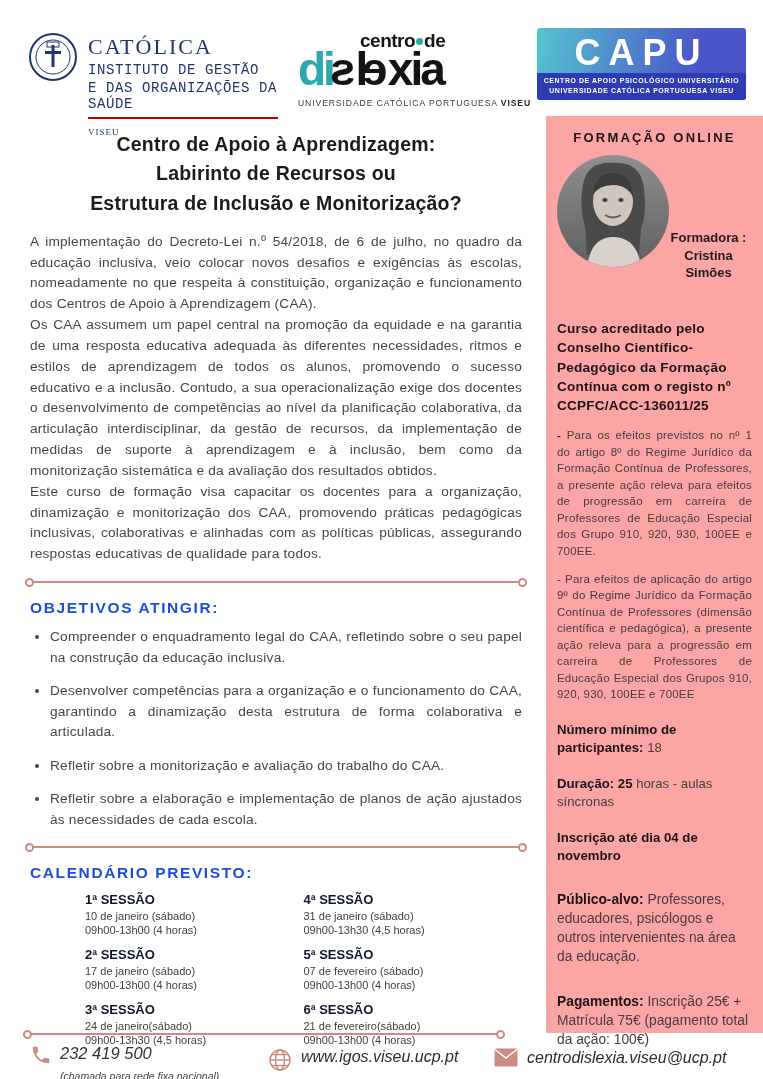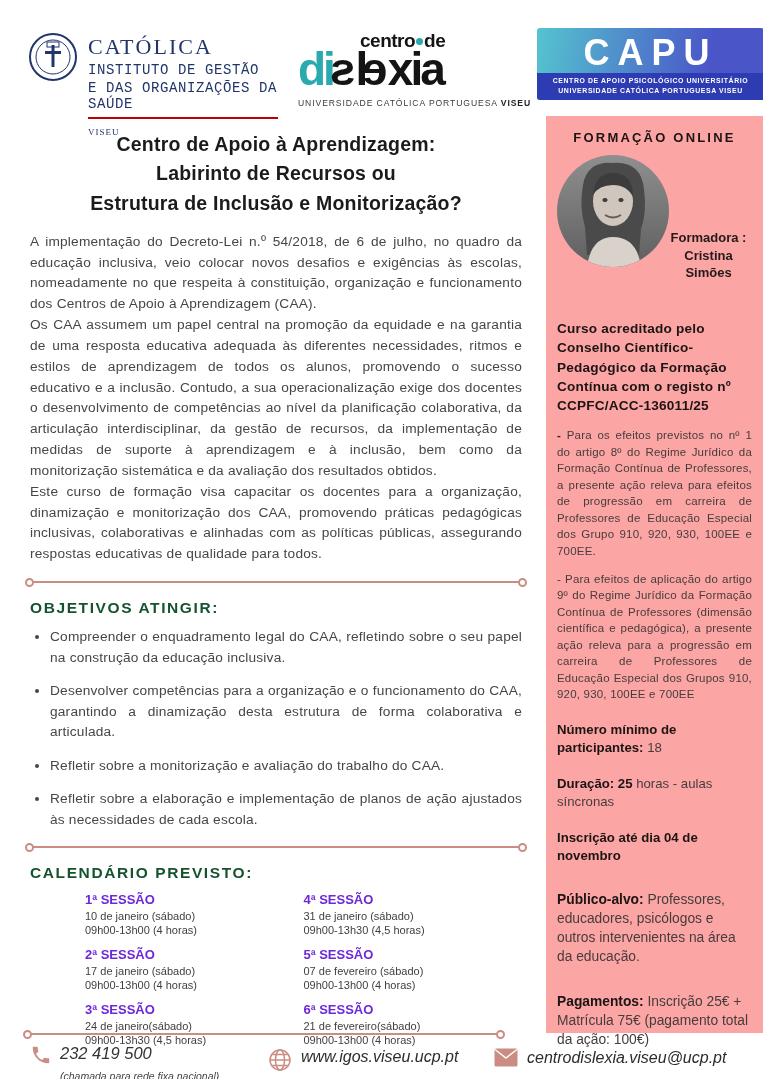--- a/index.html
+++ b/index.html
@@ -18,44 +18,44 @@
 
   .logo-dislexia { position:absolute; left:298px; top:28px; width:212px; height:80px; }
   .dx-top { position:absolute; top:2px; left:62px; font-size:19px; font-weight:800; color:#141414; letter-spacing:-.5px; display:flex; align-items:center; }
   .dx-dot { width:7px; height:7px; border-radius:50%; background:#2aa9ae; margin:0 1px; display:inline-block; }
   .dx-big { position:absolute; left:0; top:18px; font-size:46px; font-weight:800; letter-spacing:-3px; color:#141414; line-height:1; }
   .dx-big .teal { color:#2aa9ae; }
   .dx-big .flip { display:inline-block; transform:scaleX(-1); }
   .dx-sub { position:absolute; left:0; top:70px; width:100%; font-size:8.6px; letter-spacing:.9px; color:#3a3a3a; white-space:nowrap; }
   .dx-sub b { font-weight:700; color:#222; }
 
-  .logo-capu { position:absolute; left:537px; top:28px; width:227px; height:72px; border-radius:3px;
+  .logo-capu { position:absolute; left:537px; top:28px; width:209px; height:72px; border-radius:3px;
                background:linear-gradient(100deg,#55c4cf 0%,#4a55c8 75%); overflow:hidden; text-align:center; }
   .capu-acronym { color:#ffffff; font-size:36px; font-weight:700; letter-spacing:8px; padding-top:4px; }
   .capu-band { position:absolute; left:0; bottom:0; width:100%; background:#2e3cb3; padding:3px 0 4px; }
   .capu-band div { color:#ffffff; font-size:6.9px; font-weight:700; letter-spacing:.6px; line-height:1.45; white-space:nowrap; }
 
   
   .left-col { position:absolute; left:30px; top:130px; width:492px; }
   .main-title { text-align:center; font-weight:700; color:#1b1b1b; font-size:19.5px; line-height:1.5; letter-spacing:.2px; }
   .intro { margin-top:14px; }
   .intro p { font-size:13.7px; line-height:1.52; text-align:justify; color:#464646; letter-spacing:.2px; }
 
   .divider { position:relative; height:2px; background:#cb8d83; margin:16px 2px; }
   .divider::before, .divider::after { content:""; position:absolute; top:-3px; width:5px; height:5px;
       border:2px solid #cb8d83; border-radius:50%; background:#fff; }
   .divider::before { left:-7px; }
   .divider::after { right:-7px; }
 
-  .section-heading { font-size:15.5px; font-weight:700; color:#14532d; letter-spacing:1.6px; margin-top:2px; }
+  .section-heading { font-size:15.5px; font-weight:700; color:#1d4ed8; letter-spacing:1.6px; margin-top:2px; }
   .objectives { margin-top:10px; padding-left:20px; }
   .objectives li { font-size:13.7px; line-height:1.5; text-align:justify; color:#464646; margin-bottom:13px; letter-spacing:.2px; }
 
   .sessions { display:grid; grid-template-columns:1fr 1fr; row-gap:10px; padding-left:55px; margin-top:10px; }
-  .session .s-label { font-size:13px; font-weight:700; color:#6d28d9; line-height:1.3; }
+  .session .s-label { font-size:13px; font-weight:700; color:#0f172a; line-height:1.3; }
   .session .s-line { font-size:11px; color:#3f3f3f; line-height:1.28; }
 
   .divider-bottom { position:absolute; left:30px; top:1033px; width:468px; height:2px; background:#cb8d83; }
   .divider-bottom::before, .divider-bottom::after { content:""; position:absolute; top:-3px; width:5px; height:5px;
       border:2px solid #cb8d83; border-radius:50%; background:#fff; }
   .divider-bottom::before { left:-7px; }
   .divider-bottom::after { right:-7px; }
 
   
   .footer-phone { position:absolute; left:30px; top:1044px; display:flex; gap:8px; align-items:flex-start; }

